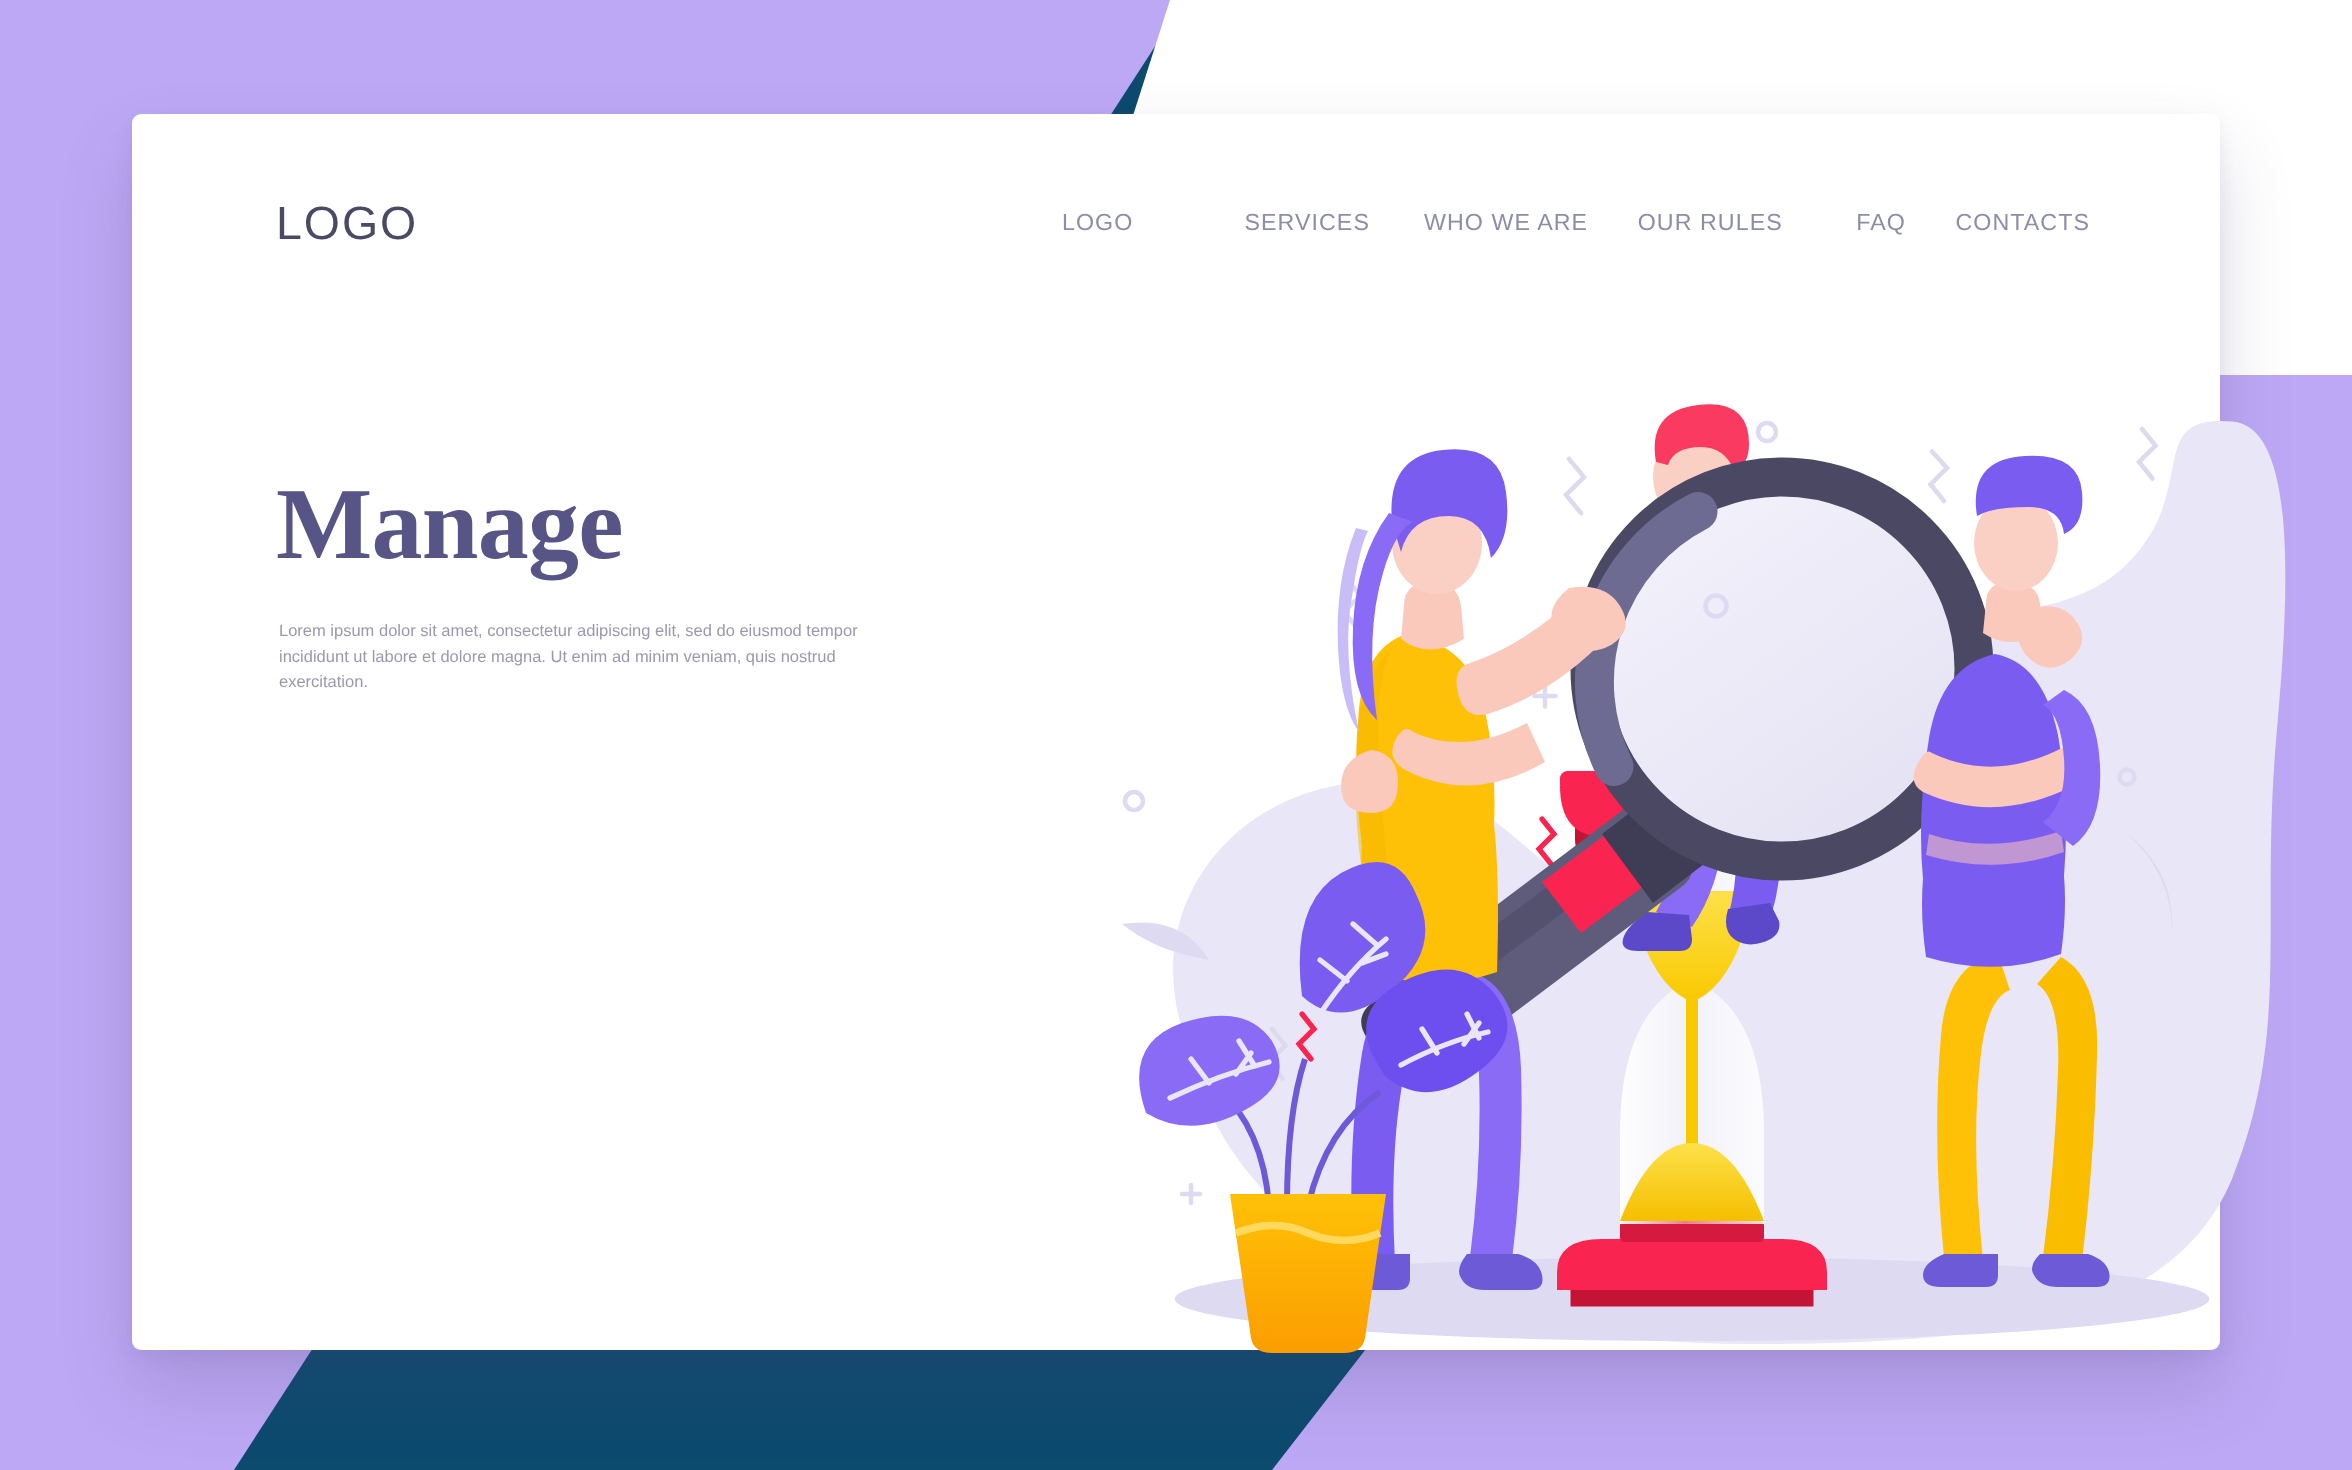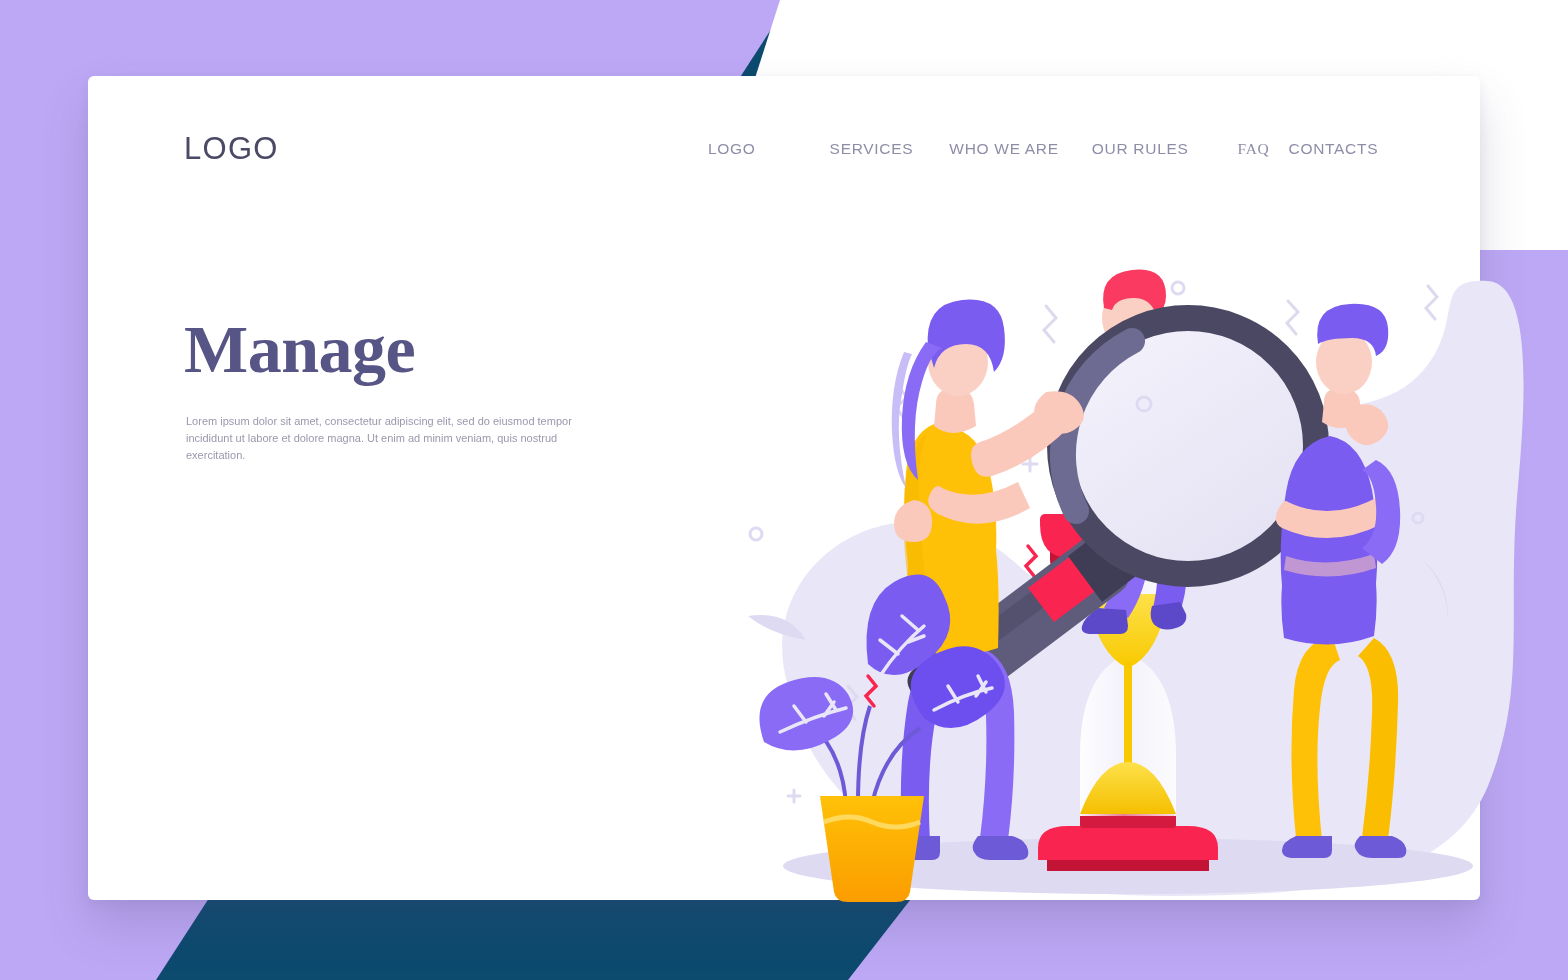--- a/index.html
+++ b/index.html
@@ -45,21 +45,21 @@
     display:flex;align-items:center;
   }
   .nav-item{
     font-size:15.5px;letter-spacing:0.7px;color:#8e8da8;
     white-space:nowrap;cursor:pointer;
   }
   .nav-item:nth-child(1){margin-right:62px;}
   .nav-item:nth-child(2){margin-right:36px;margin-left:12px;}
   .nav-item:nth-child(3){margin-right:33px;}
   .nav-item:nth-child(4){margin-right:49px;text-align:right;}
-  .nav-item:nth-child(5){margin-right:19px;font-family:Liberation Serif, serif;}
+  .nav-item:nth-child(5){margin-right:33px;}
 
   
   .hero{position:absolute;left:96px;top:240px;width:470px;}
   .hero h1{
     margin:0;
     font-family:"Liberation Serif", serif;
     font-weight:700;
     font-size:68px;
     line-height:0.99;
     letter-spacing:-0.5px;

